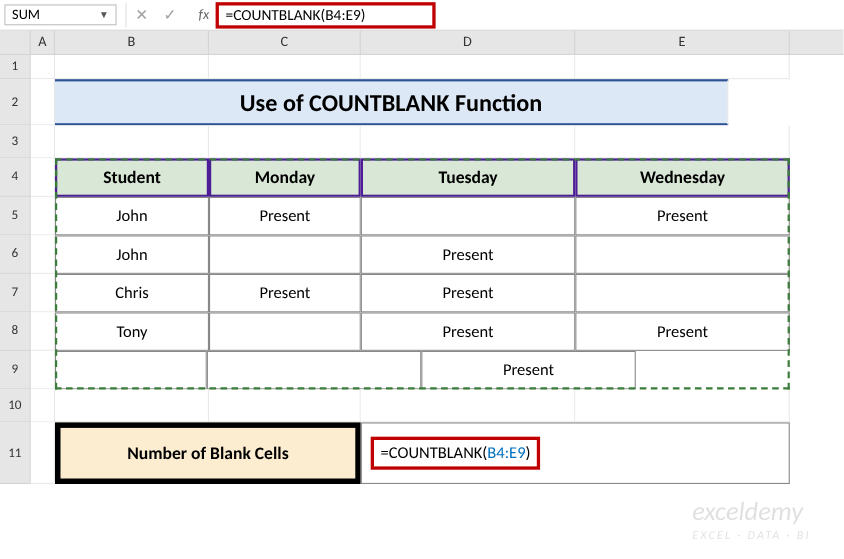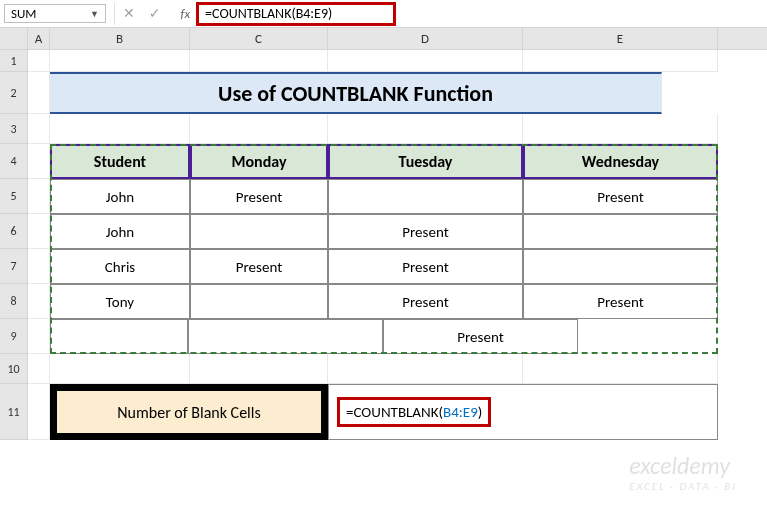--- a/index.html
+++ b/index.html
@@ -32,21 +32,21 @@
 .r3 { height: 30px; }
 .rdata { height: 35px; }
 .r10 { height: 30px; }
 .r11 { height: 56px; }
 
 .title-merge { background: #dce8f5; font-weight: bold; font-size: 22px; border-top: 2px solid #2f5496; border-bottom: 2px solid #2f5496; width: 612px; }
 
 .tblhead { background: #d9e7d6; font-weight: bold; border: 2px solid #4c1d95; font-size: 16px; }
 .tblcell { background: #fff; border: 1px solid #888; font-size: 15px; }
 
-.label-merge { background: #fcecd0; font-weight: normal; border: 7px solid #000000; font-size: 16px; width: 278px; }
+.label-merge { background: #fcecd0; font-weight: bold; border: 5px solid #000000; font-size: 16px; width: 278px; }
 .formula-cell { background: #fff; border: 1px solid #888; width: 390px; justify-content: flex-start; padding-left: 8px; }
 .formula-inner { border: 3px solid #c00000; padding: 3px 6px; font-size: 15px; }
 .reftext { color: #0070c0; }
 
 .marquee { position: absolute; border: 2px dashed #3a7c3a; pointer-events: none; }
 
 .watermark { position: absolute; right: 30px; bottom: 15px; opacity: 0.12; font-size: 24px; font-style: italic; color: #000; pointer-events: none; }
 .watermark .sub { font-size: 11px; letter-spacing: 2px; display: block; text-align: right; }
 </style>
 </head>

